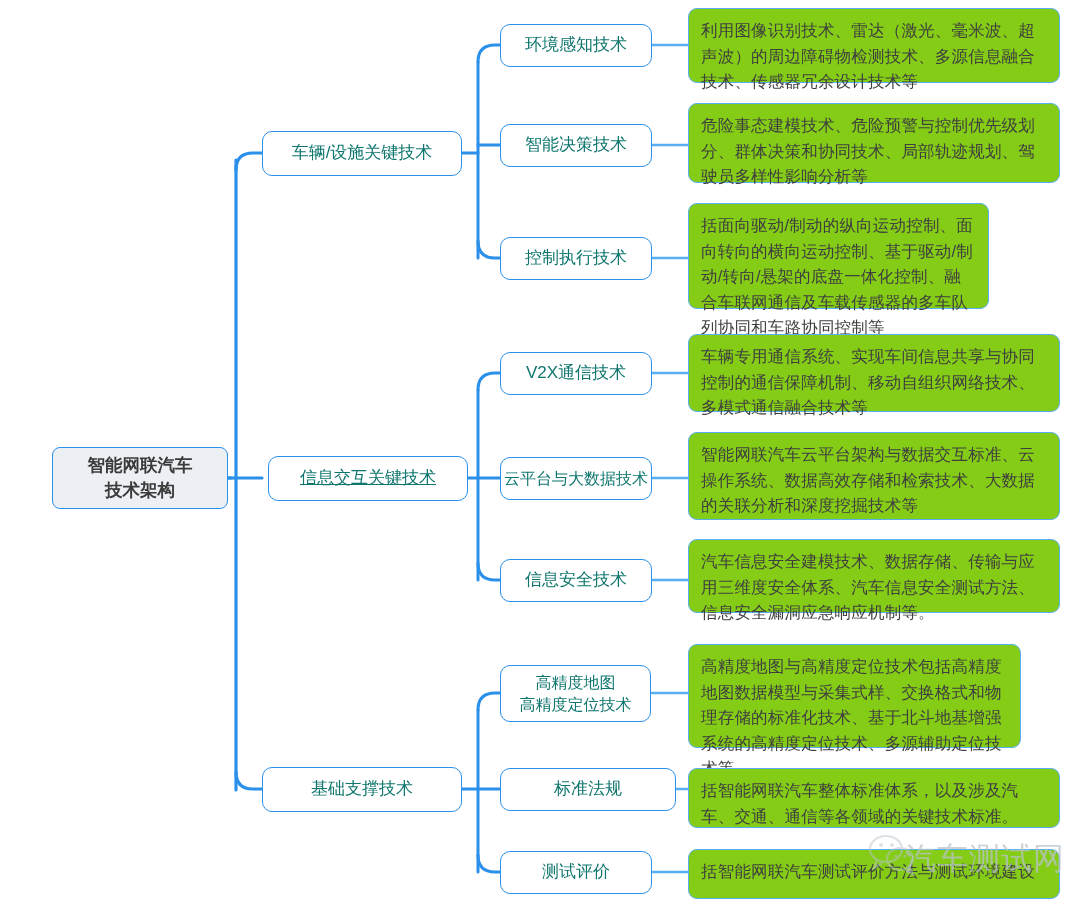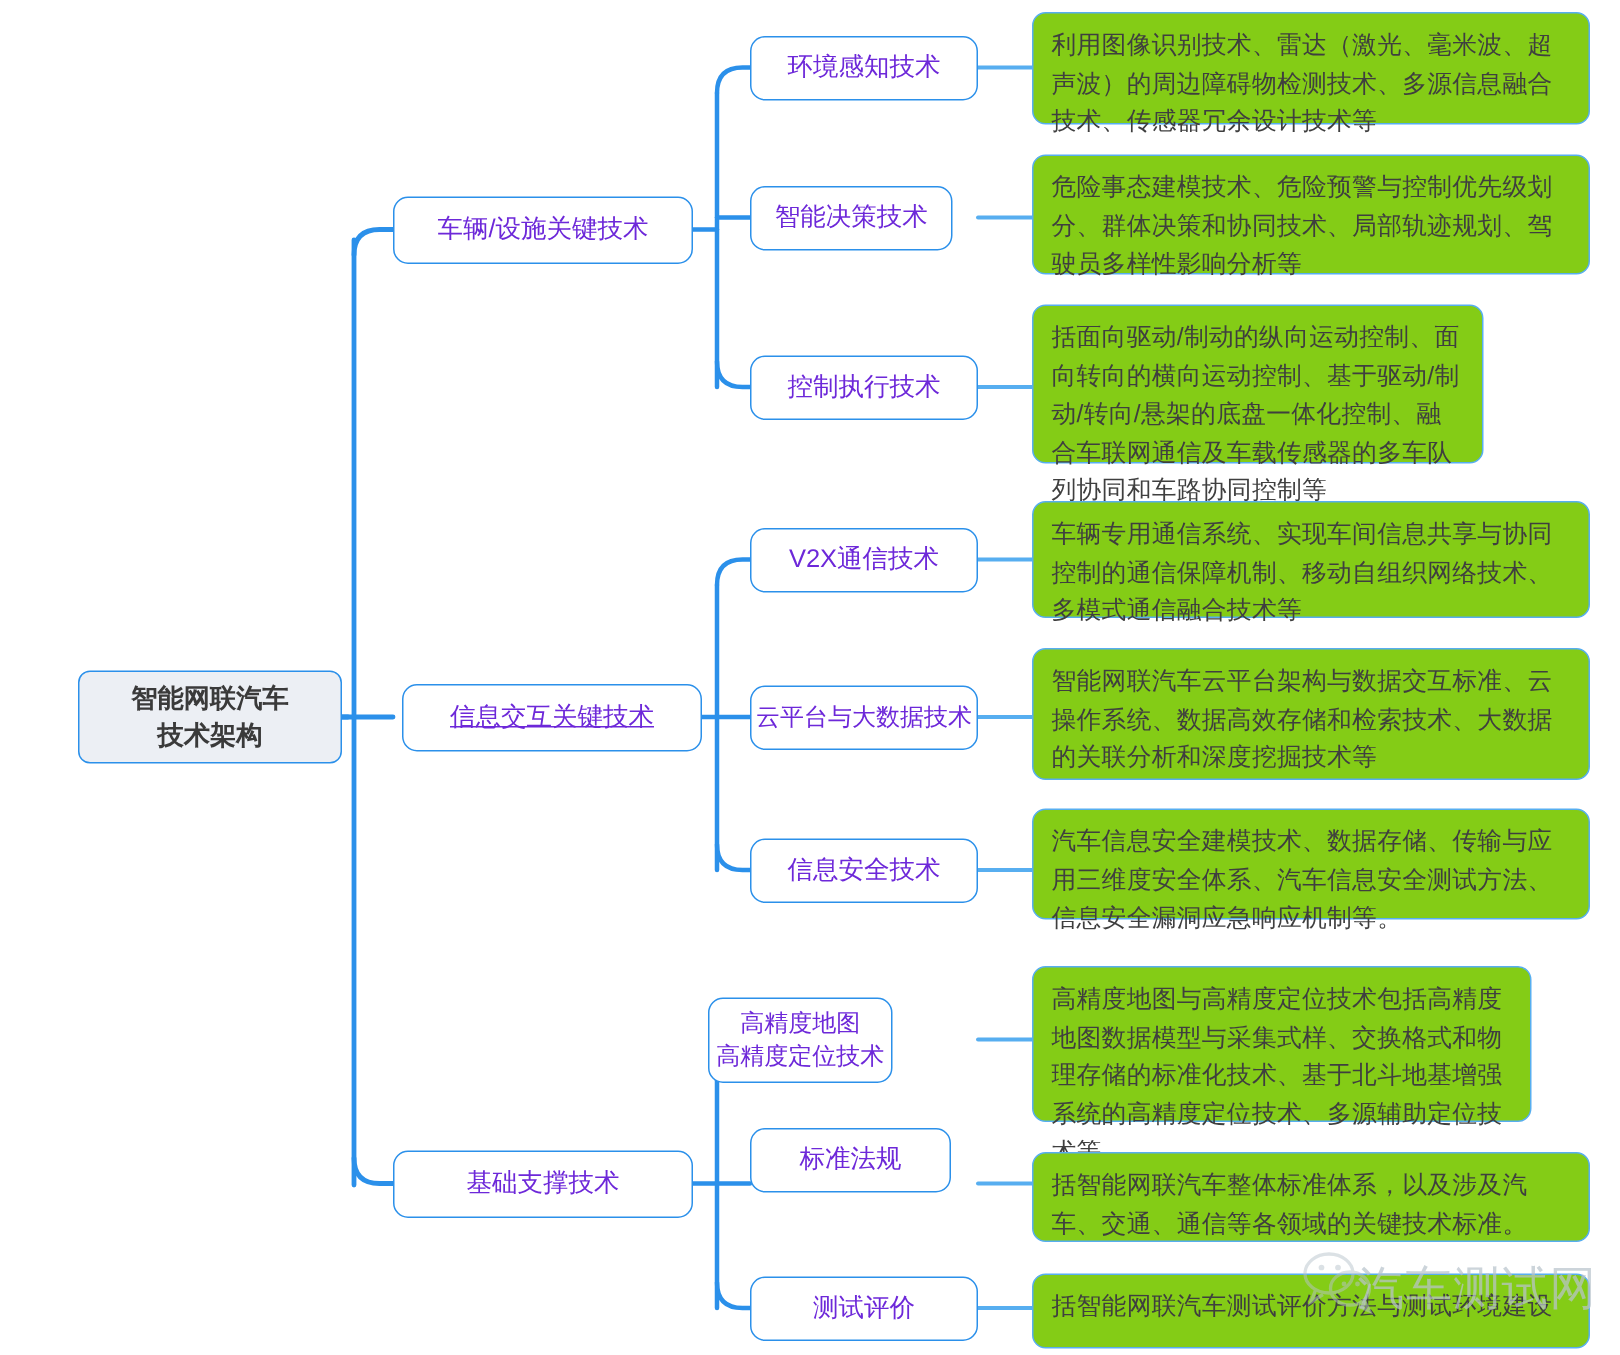--- a/index.html
+++ b/index.html
@@ -28,21 +28,21 @@
   .node {
     position: absolute;
     box-sizing: border-box;
     border: 1.6px solid #2b90ea;
     border-radius: 10px;
     background: #ffffff;
     display: flex;
     align-items: center;
     justify-content: center;
     text-align: center;
-    color: #6d28d9;
+    color: #0f766e;
     font-size: 17px;
     line-height: 1.35;
     z-index: 3;
   }
   .node.root {
     background: #eceff4;
     border-color: #2b90ea;
     border-width: 1.8px;
     border-radius: 8px;
     color: #3a3a3a;
@@ -143,21 +143,21 @@
     <span>智能网联汽车</span>
     <span>技术架构</span>
   </div>
 
   <div class="node" style="left:262px; top:131px; width:200px; height:45px;">
     <span>车辆/设施关键技术</span>
   </div>
   <div class="node" style="left:500px; top:24px; width:152px; height:43px;">
     <span>环境感知技术</span>
   </div>
-  <div class="node" style="left:500px; top:124px; width:135px; height:43px;justify-content:center;">
+  <div class="node" style="left:500px; top:124px; width:152px; height:43px;justify-content:center;">
     <span>智能决策技术</span>
   </div>
   <div class="node" style="left:500px; top:237px; width:152px; height:43px;">
     <span>控制执行技术</span>
   </div>
 
   <div class="leafbox" style="left:688px; top:8px; width:372px; height:75px;">利用图像识别技术、雷达（激光、毫米波、超声波）的周边障碍物检测技术、多源信息融合技术、传感器冗余设计技术等</div>
   <div class="leafbox" style="left:688px; top:103px; width:372px; height:80px;">危险事态建模技术、危险预警与控制优先级划分、群体决策和协同技术、局部轨迹规划、驾驶员多样性影响分析等</div>
   <div class="leafbox" style="left:688px; top:203px; width:301px; height:106px;">括面向驱动/制动的纵向运动控制、面向转向的横向运动控制、基于驱动/制动/转向/悬架的底盘一体化控制、融合车联网通信及车载传感器的多车队列协同和车路协同控制等</div>
 
@@ -174,25 +174,25 @@
     <span>信息安全技术</span>
   </div>
 
   <div class="leafbox" style="left:688px; top:334px; width:372px; height:78px;">车辆专用通信系统、实现车间信息共享与协同控制的通信保障机制、移动自组织网络技术、多模式通信融合技术等</div>
   <div class="leafbox" style="left:688px; top:432px; width:372px; height:88px;">智能网联汽车云平台架构与数据交互标准、云操作系统、数据高效存储和检索技术、大数据的关联分析和深度挖掘技术等</div>
   <div class="leafbox" style="left:688px; top:539px; width:372px; height:74px;">汽车信息安全建模技术、数据存储、传输与应用三维度安全体系、汽车信息安全测试方法、信息安全漏洞应急响应机制等。</div>
 
   <div class="node" style="left:262px; top:767px; width:200px; height:45px;">
     <span>基础支撑技术</span>
   </div>
-  <div class="node" style="left:472px; top:665px; width:123px; height:57px; flex-direction:column; font-size:16px;">
+  <div class="node" style="left:500px; top:665px; width:151px; height:57px; flex-direction:column; font-size:16px;">
     <span>高精度地图</span>
     <span>高精度定位技术</span>
   </div>
-  <div class="node" style="left:500px; top:752px; width:134px; height:43px;">
+  <div class="node" style="left:500px; top:768px; width:176px; height:43px;">
     <span>标准法规</span>
   </div>
   <div class="node" style="left:500px; top:851px; width:152px; height:43px;">
     <span>测试评价</span>
   </div>
 
   <div class="leafbox" style="left:688px; top:644px; width:333px; height:104px;">高精度地图与高精度定位技术包括高精度地图数据模型与采集式样、交换格式和物理存储的标准化技术、基于北斗地基增强系统的高精度定位技术、多源辅助定位技术等。</div>
   <div class="leafbox" style="left:688px; top:768px; width:372px; height:60px;">括智能网联汽车整体标准体系，以及涉及汽车、交通、通信等各领域的关键技术标准。</div>
   <div class="leafbox" style="left:688px; top:849px; width:372px; height:50px;">括智能网联汽车测试评价方法与测试环境建设</div>
 

